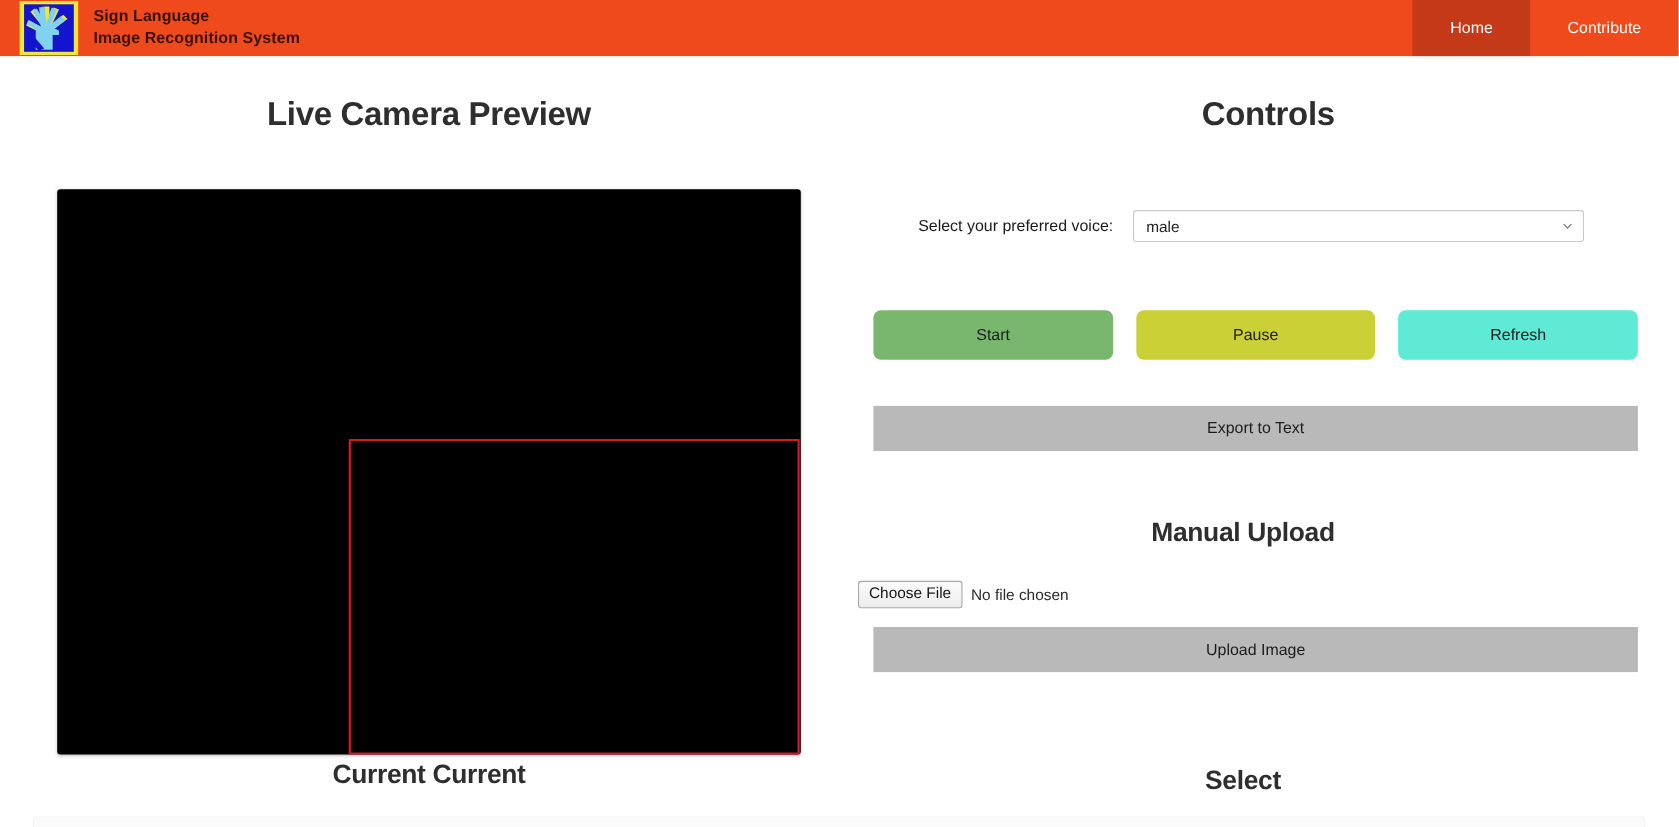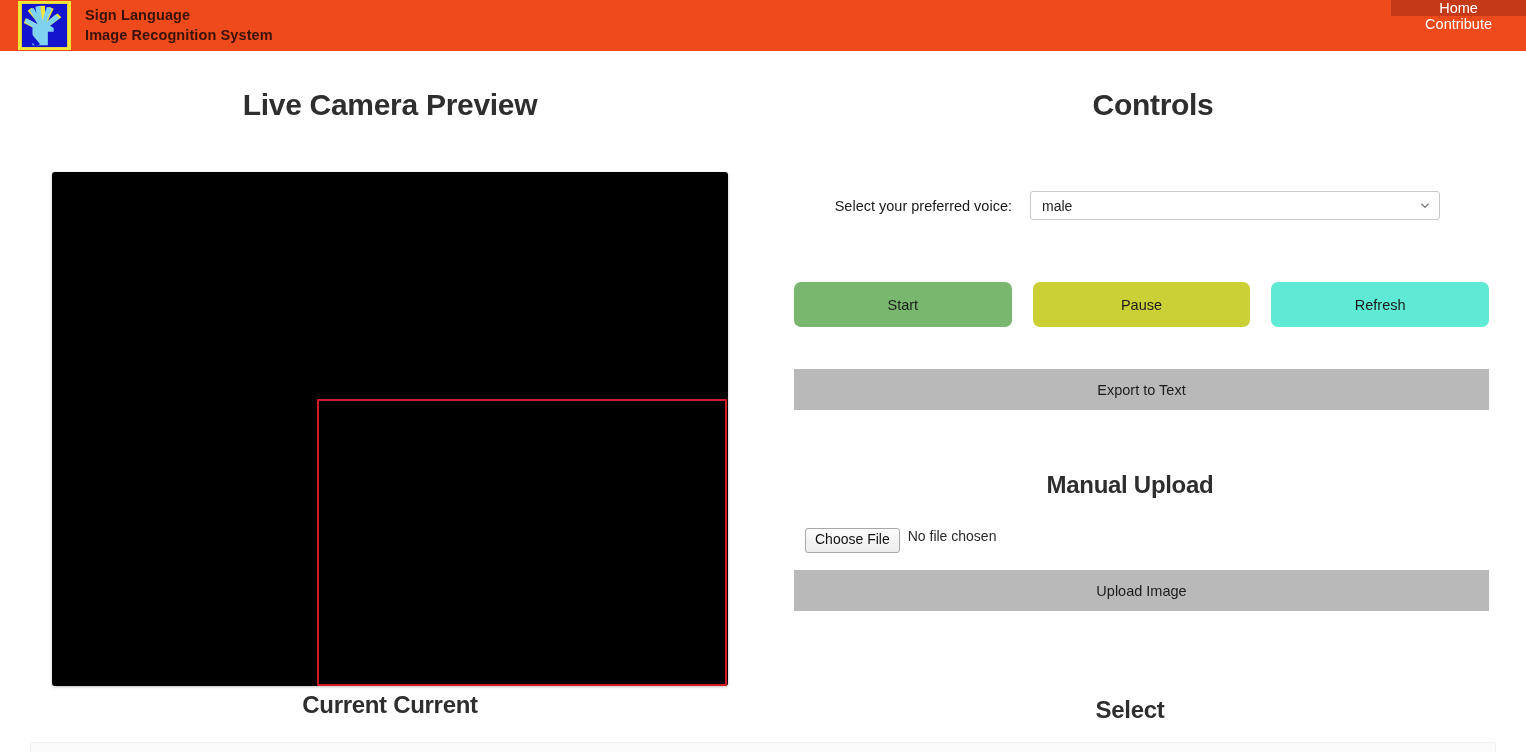--- a/index.html
+++ b/index.html
@@ -48,21 +48,20 @@
     font-weight: bold;
     color: #3a1208;
     line-height: 1.35;
     letter-spacing: 0.1px;
     white-space: pre-line;
   }
   .nav-links {
     margin-left: auto;
     display: flex;
     align-items: stretch;
-    flex-direction: column;
   }
   .nav-link {
     display: flex;
     align-items: center;
     justify-content: center;
     padding: 0 34px;
     font-size: 14.5px;
     color: #ffffff;
     cursor: pointer;
     white-space: nowrap;
@@ -222,23 +221,24 @@
   #manual-upload-title {
     position: absolute;
     left: 0;
     top: 420px;
     width: 700px;
     font-size: 24px;
   }
 
   .file-row {
     position: absolute;
-    left: 25px;
+    left: 0;
     top: 477px;
     display: flex;
+    align-items: center;
     gap: 8px;
     font-size: 14px;
     color: #1a1a1a;
   }
   .choose-file-btn {
     background: linear-gradient(#fbfbfb, #ededed);
     border: 1px solid #a8a8a8;
     border-radius: 3px;
     padding: 2px 9px 3px;
     font-size: 14px;

